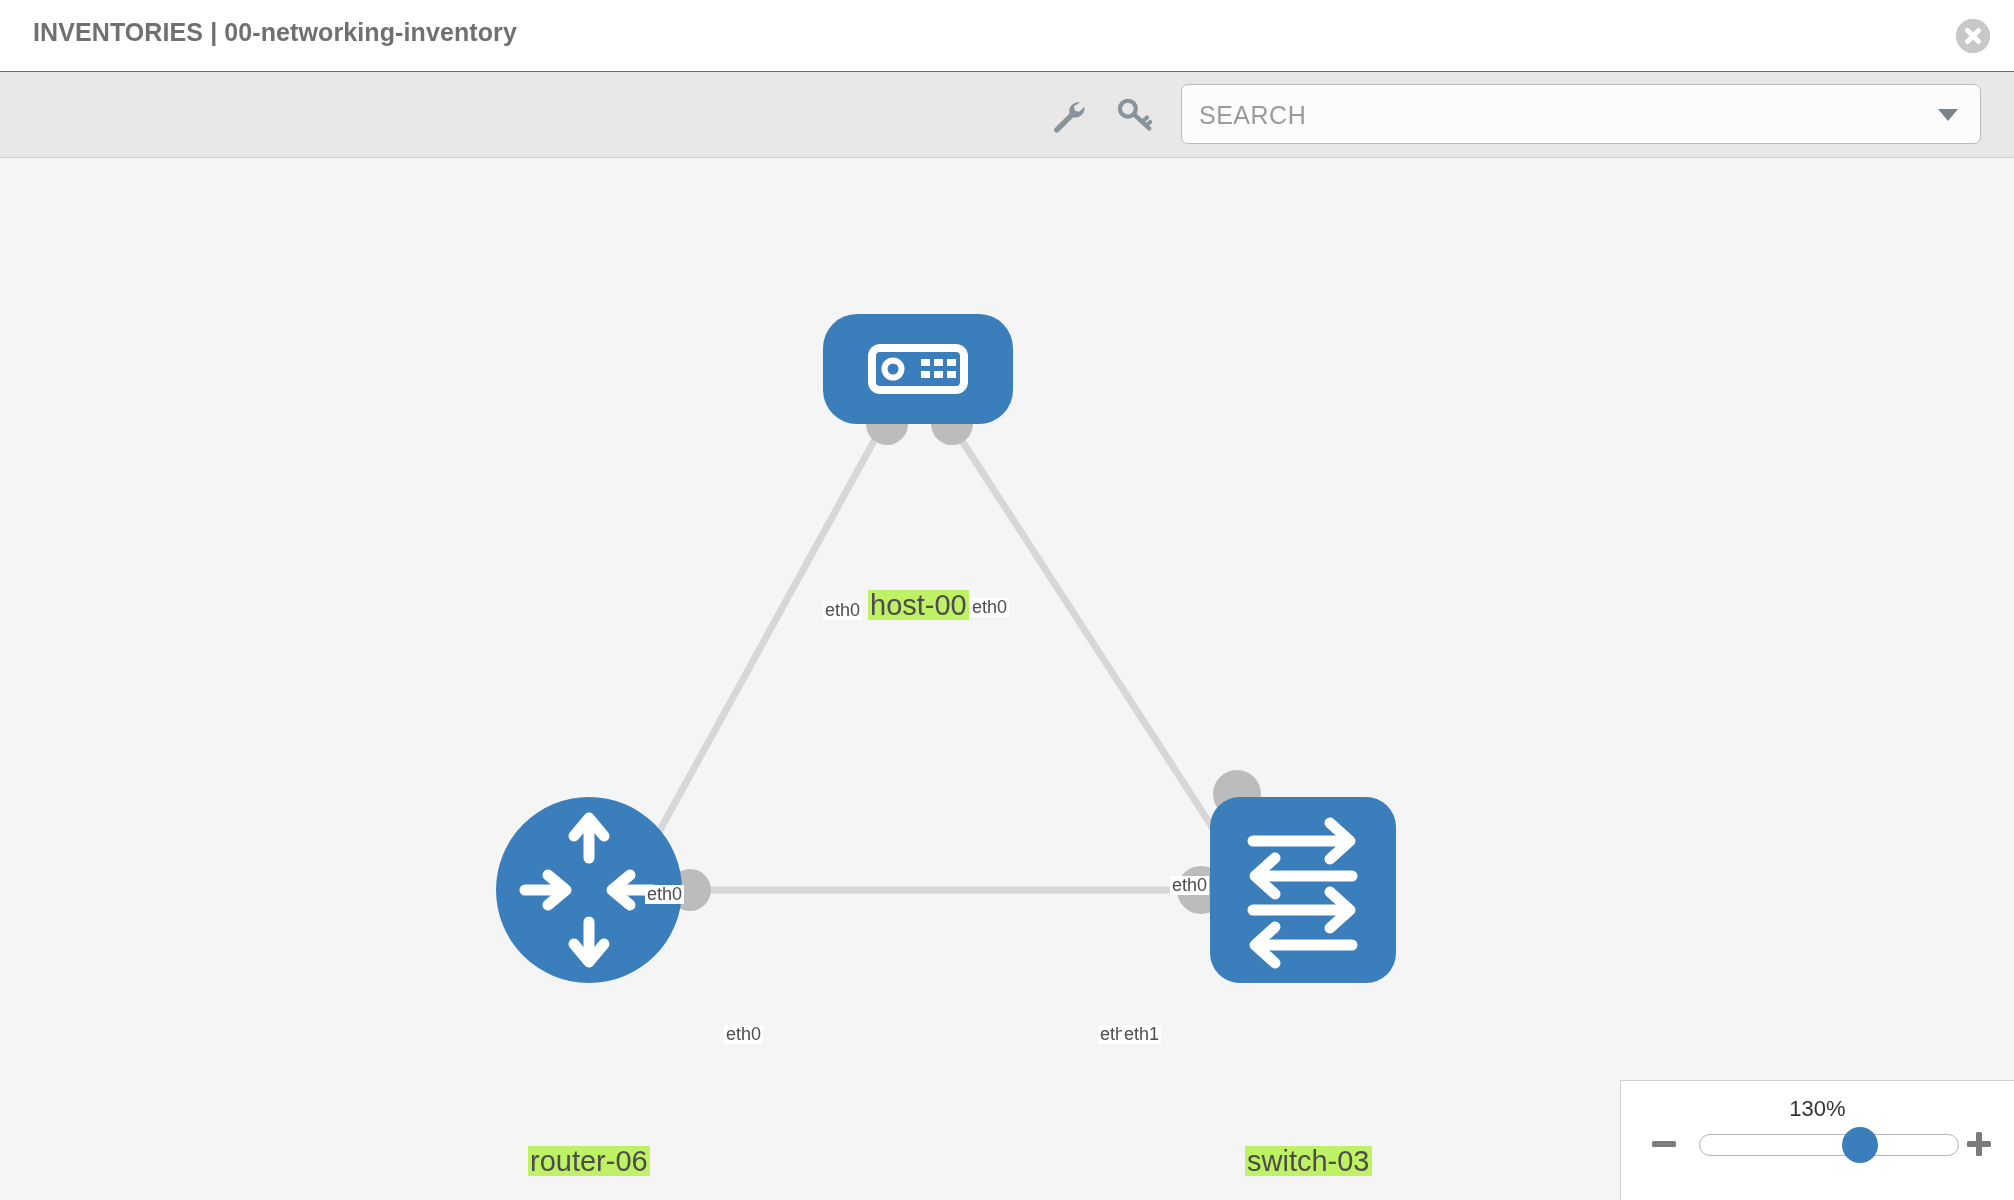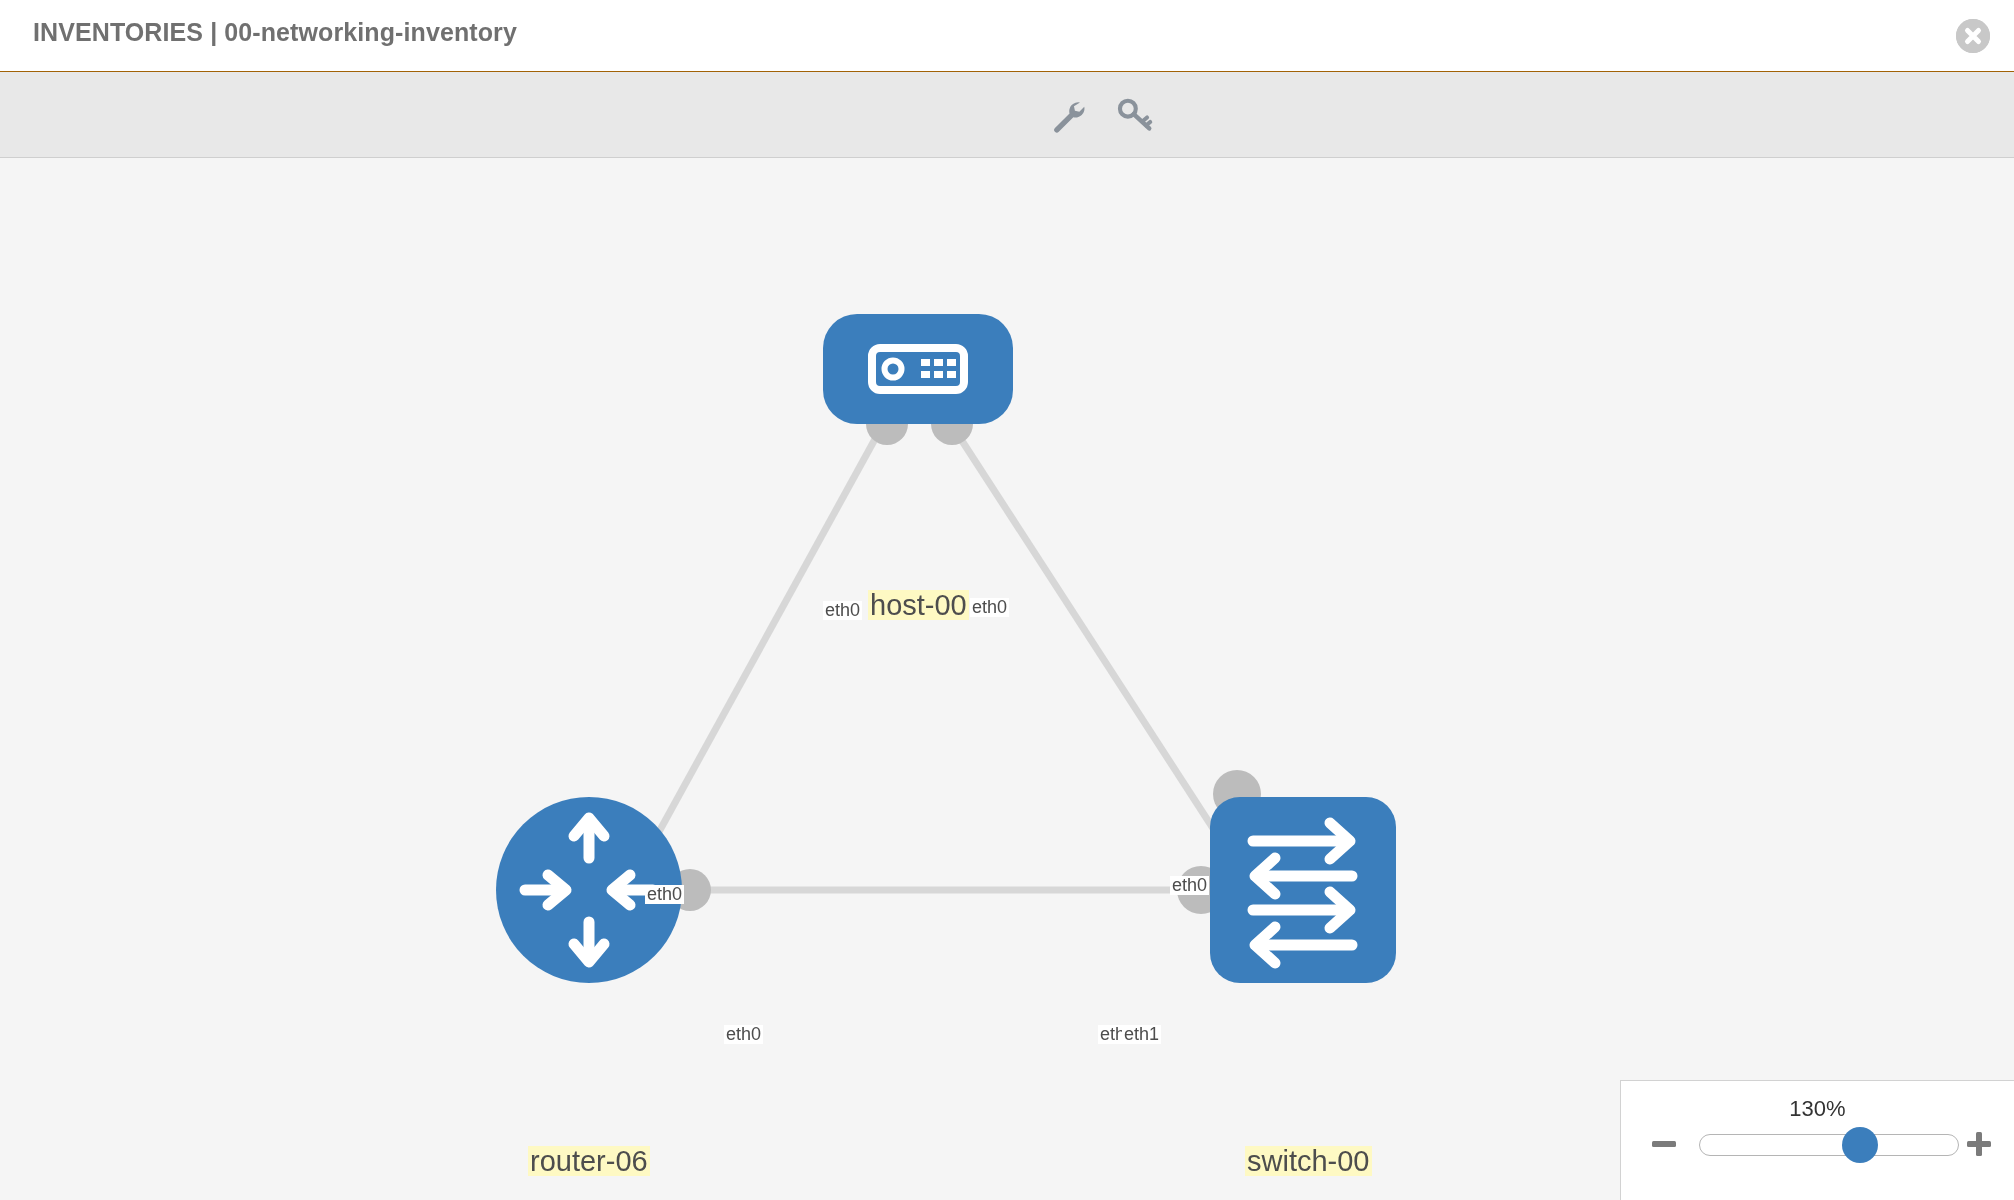--- a/index.html
+++ b/index.html
@@ -112,21 +112,21 @@
     position: absolute;
     left: 0; top: 0;
     width: 2014px; height: 1042px;
   }
 
   
   .node-label {
     position: absolute;
     font-size: 29px;
     color: #4d4d4d;
-    background: #fef9c3;
+    background: #bef264;
     white-space: nowrap;
     padding: 0 2px;
     line-height: 1.05;
   }
   
   .iface-label {
     position: absolute;
     font-size: 18px;
     color: #4d4d4d;
     background: #ffffff;
@@ -204,20 +204,24 @@
   </div>
 
   <div class="tool-icon key">
     <svg viewBox="0 0 24 24">
       <circle cx="7.5" cy="8" r="5" fill="none" stroke="#8a929b" stroke-width="2.6"></circle>
       <path d="M11.2 11.4 L21 20.5" stroke="#8a929b" stroke-width="2.8" stroke-linecap="round"></path>
       <path d="M16.6 16.1 L19.6 13.6 M19.1 18.5 L21.6 16.4" stroke="#8a929b" stroke-width="2.6" stroke-linecap="round"></path>
     </svg>
   </div>
 
+  <div class="search-select">
+    <span class="lbl">SEARCH</span>
+    <span class="caret"></span>
+  </div>
 </div>
 
 <div class="canvas">
 
   <svg class="graph" viewBox="0 0 2014 1042">
 
     <g>
       <line x1="880" y1="272" x2="638" y2="712" stroke="#d7d7d7" stroke-width="7"></line>
       <line x1="955" y1="272" x2="1240" y2="712" stroke="#d7d7d7" stroke-width="7"></line>
       <line x1="680" y1="732" x2="1212" y2="732" stroke="#d7d7d7" stroke-width="7"></line>
@@ -279,21 +283,21 @@
         <path d="M1352 787 L1257 787"></path>
         <path d="M1275 769 L1255 787 L1275 805"></path>
       </g>
     </g>
   </svg>
 
   <div class="node-label" style="left:868px; top:432px;">host-00</div>
 
   <div class="node-label" style="left:528px; top:988px;">router-06</div>
 
-  <div class="node-label" style="left:1245px; top:988px;">switch-00</div>
+  <div class="node-label" style="left:1245px; top:988px;">switch-03</div>
 
   <div class="iface-label" style="left:823px; top:443px;">eth0</div>
 
   <div class="iface-label" style="left:970px; top:440px;">eth0</div>
 
   <div class="iface-label" style="left:645px; top:727px;">eth0</div>
 
   <div class="iface-label" style="left:1170px; top:718px;">eth0</div>
 
   <div class="iface-label" style="left:724px; top:867px;">eth0</div>

